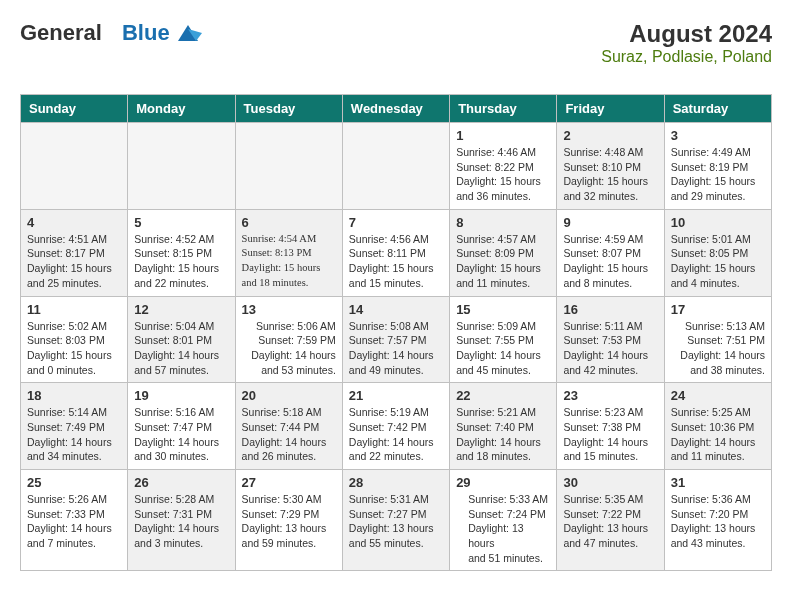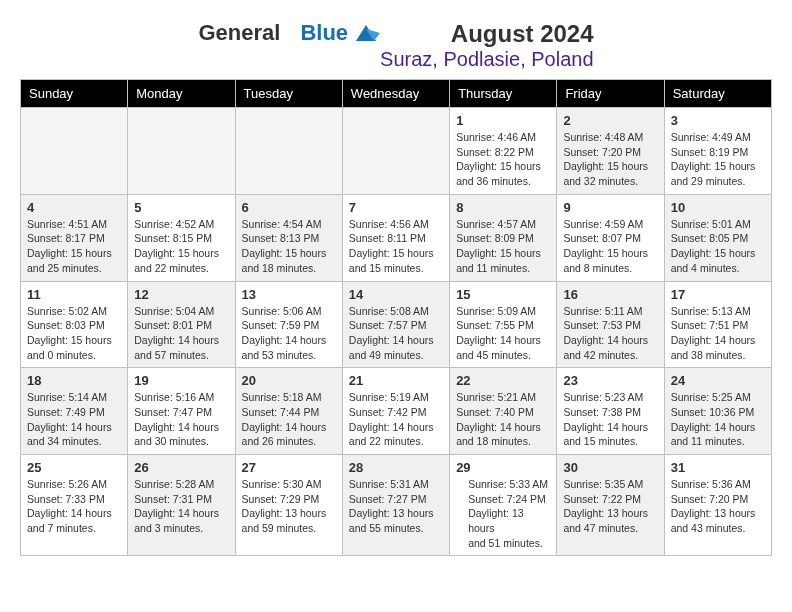--- a/index.html
+++ b/index.html
@@ -5,23 +5,23 @@
     * { box-sizing: border-box; margin: 0; padding: 0; }
     body {
       font-family: Arial, sans-serif;
       background: #fff;
       width: 792px;
       min-height: 612px;
       padding: 20px;
     }
     .header {
       display: flex;
-      justify-content: center;
+      justify-content: space-between;
       align-items: flex-start;
-      margin-bottom: 8px;
+      margin-bottom: 28px;
     }
     .logo {
       display: flex;
       flex-direction: column;
       align-items: flex-start;
     }
     .logo-text {
       display: flex;
       align-items: center;
     }
@@ -38,31 +38,31 @@
     }
     .title-section {
       text-align: right;
     }
     .month-year {
       font-size: 24px;
       font-weight: bold;
       color: #333;
     }
     .location {
-      font-size: 20px;
-      color: #4c1d95;
+      font-size: 16px;
+      color: #4d7c0f;
     }
     .calendar {
       width: 100%;
       border-collapse: collapse;
     }
     .calendar th {
-      background-color: #000000;
+      background-color: #0f766e;
       color: white;
-      font-weight: normal;
+      font-weight: bold;
       font-size: 13px;
       padding: 6px 8px;
       border: 1px solid #c0c0c0;
       text-align: left;
     }
     .calendar td {
       border: 1px solid #c0c0c0;
       vertical-align: top;
       padding: 5px 6px;
       font-size: 11px;
@@ -130,21 +130,21 @@
         <td>
           <div class="day-number">1</div>
           <div class="day-info" style="white-space: pre-line;">Sunrise: 4:46 AM
 Sunset: 8:22 PM
 Daylight: 15 hours
 and 36 minutes.</div>
         </td>
         <td class="shaded">
           <div class="day-number">2</div>
           <div class="day-info" style="white-space: pre-line;">Sunrise: 4:48 AM
-Sunset: 7:20 PM
+Sunset: 8:10 PM
 Daylight: 15 hours
 and 32 minutes.</div>
         </td>
         <td>
           <div class="day-number">3</div>
           <div class="day-info" style="white-space: pre-line;">Sunrise: 4:49 AM
 Sunset: 8:19 PM
 Daylight: 15 hours
 and 29 minutes.</div>
         </td>
@@ -159,21 +159,21 @@
         </td>
         <td>
           <div class="day-number">5</div>
           <div class="day-info" style="white-space: pre-line;">Sunrise: 4:52 AM
 Sunset: 8:15 PM
 Daylight: 15 hours
 and 22 minutes.</div>
         </td>
         <td class="shaded">
           <div class="day-number">6</div>
-          <div class="day-info" style="white-space: pre-line;">Sunrise: 4:54 AM
+          <div class="day-info" style="white-space: pre-line; font-family: Liberation Serif, serif;">Sunrise: 4:54 AM
 Sunset: 8:13 PM
 Daylight: 15 hours
 and 18 minutes.</div>
         </td>
         <td>
           <div class="day-number">7</div>
           <div class="day-info" style="white-space: pre-line;">Sunrise: 4:56 AM
 Sunset: 8:11 PM
 Daylight: 15 hours
 and 15 minutes.</div>
@@ -210,21 +210,21 @@
         </td>
         <td class="shaded">
           <div class="day-number">12</div>
           <div class="day-info" style="white-space: pre-line;">Sunrise: 5:04 AM
 Sunset: 8:01 PM
 Daylight: 14 hours
 and 57 minutes.</div>
         </td>
         <td>
           <div class="day-number">13</div>
-          <div class="day-info" style="white-space: pre-line;">Sunrise: 5:06 AM
+          <div class="day-info" style="white-space: pre-line; text-align: right;">Sunrise: 5:06 AM
 Sunset: 7:59 PM
 Daylight: 14 hours
 and 53 minutes.</div>
         </td>
         <td class="shaded">
           <div class="day-number">14</div>
           <div class="day-info" style="white-space: pre-line;">Sunrise: 5:08 AM
 Sunset: 7:57 PM
 Daylight: 14 hours
 and 49 minutes.</div>
@@ -238,21 +238,21 @@
         </td>
         <td class="shaded">
           <div class="day-number">16</div>
           <div class="day-info" style="white-space: pre-line;">Sunrise: 5:11 AM
 Sunset: 7:53 PM
 Daylight: 14 hours
 and 42 minutes.</div>
         </td>
         <td>
           <div class="day-number">17</div>
-          <div class="day-info" style="white-space: pre-line;">Sunrise: 5:13 AM
+          <div class="day-info" style="white-space: pre-line; text-align: right;">Sunrise: 5:13 AM
 Sunset: 7:51 PM
 Daylight: 14 hours
 and 38 minutes.</div>
         </td>
       </tr>
       <tr>
         <td class="shaded">
           <div class="day-number">18</div>
           <div class="day-info" style="white-space: pre-line;">Sunrise: 5:14 AM
 Sunset: 7:49 PM

